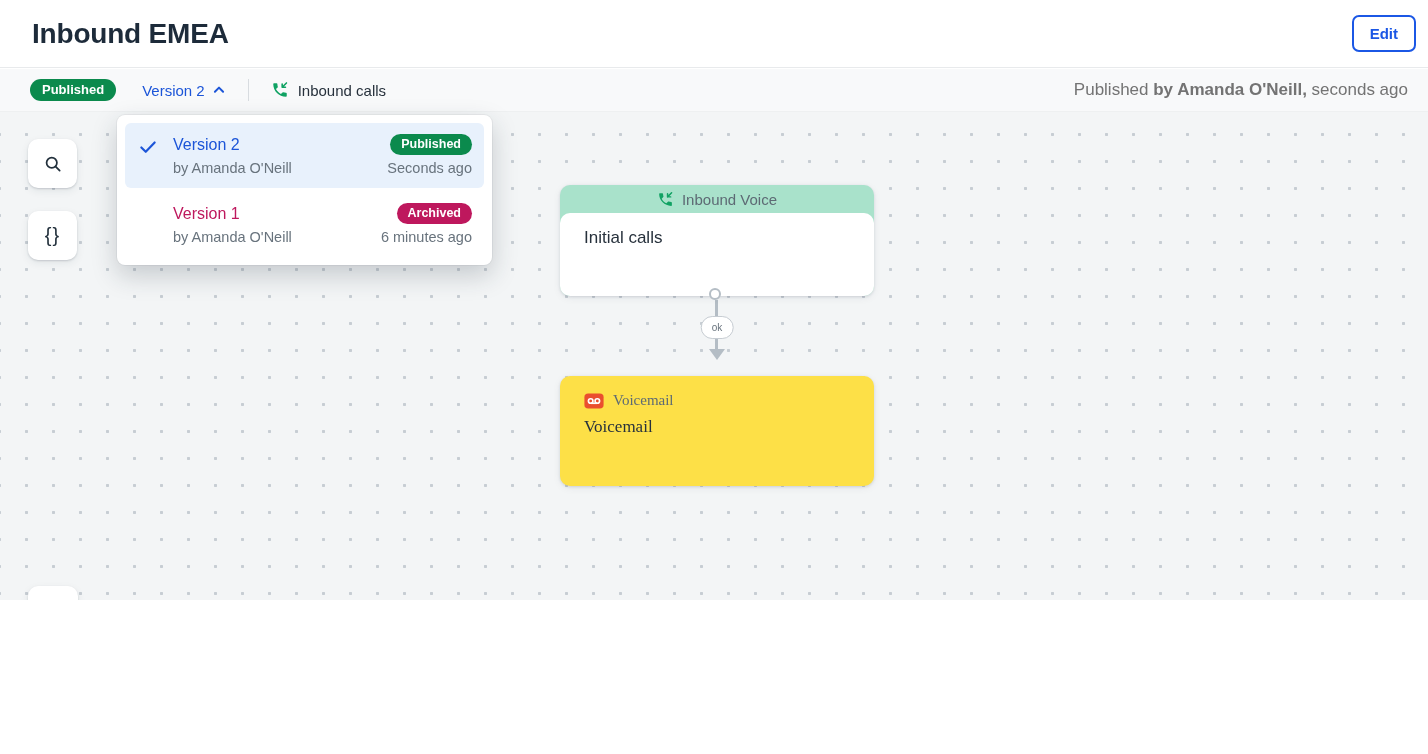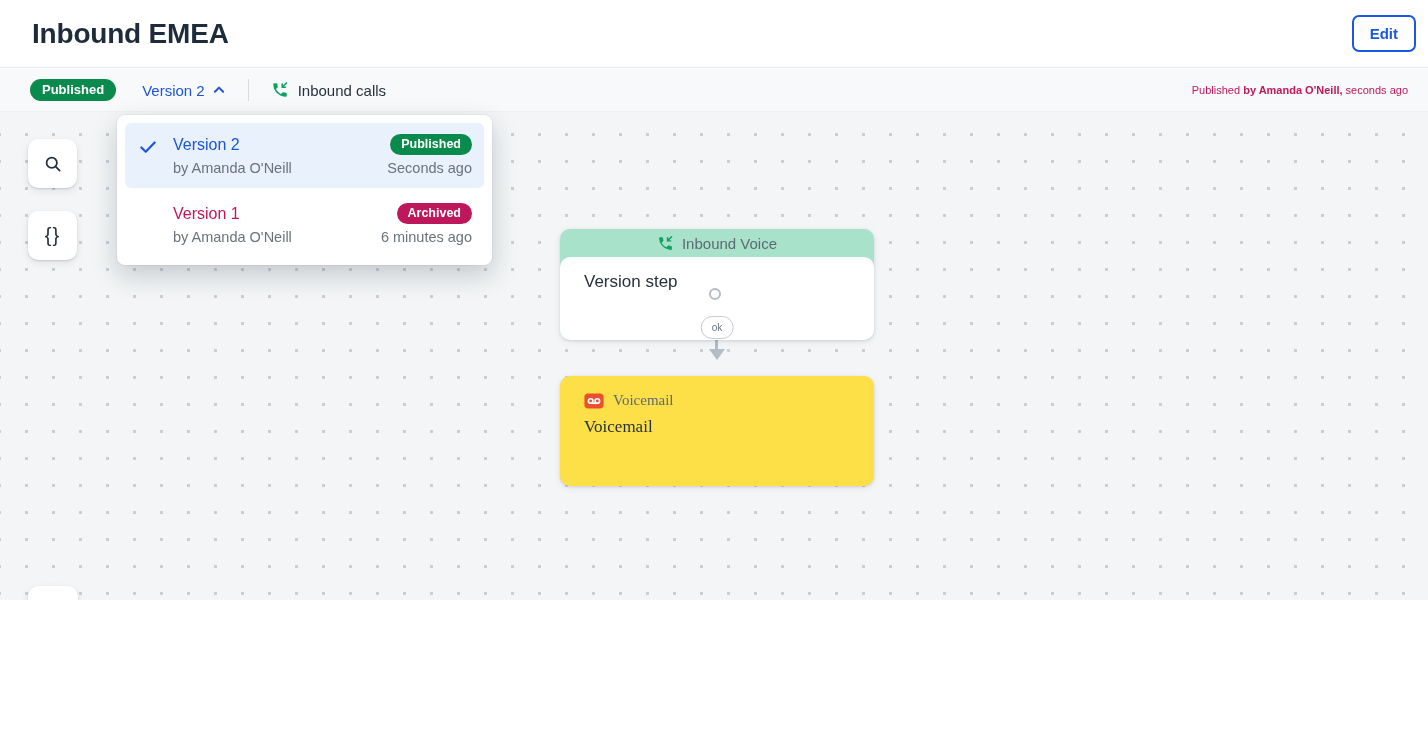--- a/index.html
+++ b/index.html
@@ -17,21 +17,21 @@
 
   
   .toolbar { position:absolute; left:0; top:69px; width:1428px; height:43px; background:#f8f9fa;
              display:flex; align-items:center; padding:0 20px 0 30px; border-bottom:1px solid #eef0f1; }
   .status-pill { background:#0b8a4d; color:#fff; font-size:13px; font-weight:700;
                  padding:3px 12px 4px; border-radius:12px; line-height:15px; }
   .version-trigger { display:flex; align-items:center; gap:7px; margin-left:26px; cursor:pointer;
                      color:#1c55d8; font-size:15px; font-weight:500; }
   .v-divider { width:1px; height:22px; background:#d8dce0; margin:0 22px; }
   .channel { display:flex; align-items:center; gap:9px; font-size:15px; color:#27313c;text-align:center; }
-  .publish-info { margin-left:auto; font-size:11px; color:#be185d; }
+  .publish-info { margin-left:auto; font-size:17px; color:#737373; }
   .publish-info b { font-weight:700; }
 
   
   .canvas { position:absolute; left:0; top:112px; width:1428px; height:642px; background:#f3f5f6;
             background-image:radial-gradient(#c7cdd3 1.4px, transparent 1.5px);
             background-size:27px 27px; background-position:13px 9px; }
 
   
   .tool-btn { position:absolute; width:49px; height:49px; background:#fff; border:none; border-radius:10px;
               box-shadow:0 1px 2px rgba(31,45,61,.18), 0 3px 8px rgba(31,45,61,.08);
@@ -58,21 +58,21 @@
   .vrow.selected .vname { color:#1c55d8; }
   .vmeta { display:flex; align-items:center; justify-content:space-between; margin-top:5px; }
   .vauthor, .vtime { font-size:14.5px; color:#68737d; }
   .vbadge { color:#fff; font-size:12.5px; font-weight:700; padding:3px 11px 4px; border-radius:12px; line-height:14px; }
   .vbadge.published { background:#0b8a4d; }
   .vbadge.archived { background:#be185d; }
 
   
   .node { position:absolute; width:314px; border-radius:10px;
           box-shadow:0 1px 3px rgba(31,45,61,.14), 0 2px 8px rgba(31,45,61,.06); cursor:pointer; }
-  .node-initial { left:560px; top:185px; height:111px; background:#a9e2cb;margin-top:44px; }
+  .node-initial { left:560px; top:185px; height:111px; background:#a9e2cb; }
   .node-type-banner { height:29px; display:flex; align-items:center; justify-content:center; gap:8px;
                       color:#5d6a74; font-size:15px; }
   .node-body { position:absolute; left:0; right:0; top:28px; bottom:0; background:#fff; border-radius:10px;
                padding:15px 24px; }
   .node-title { font-size:17px; color:#27313c; }
   .node-voicemail { left:560px; top:376px; height:110px; background:#fde047; padding:16px 24px;font-family:Liberation Serif, serif; }
   .node-type-row { display:flex; align-items:center; gap:9px; color:#5d6a74; font-size:15px; }
   .node-voicemail .node-title { margin-top:8px; }
 
   
@@ -172,21 +172,21 @@
     <div class="node-type-banner">
       <span>
         <svg class="ic" width="17" height="17" viewBox="0 0 24 24">
           <path fill="#10a263" d="M6.62 10.79c1.44 2.83 3.76 5.14 6.59 6.59l2.2-2.2c.27-.27.67-.36 1.02-.24 1.12.37 2.33.57 3.57.57.55 0 1 .45 1 1V20c0 .55-.45 1-1 1-9.39 0-17-7.61-17-17 0-.55.45-1 1-1h3.5c.55 0 1 .45 1 1 0 1.25.2 2.45.57 3.57.11.35.03.74-.25 1.02l-2.2 2.2z"></path>
           <path d="M20.6 2.6 L14.9 8.3 M14.9 3.9 V8.3 H19.3" fill="none" stroke="#10a263" stroke-width="2.1" stroke-linecap="round" stroke-linejoin="round"></path>
         </svg>
       </span>
       <span>Inbound Voice</span>
     </div>
     <div class="node-body">
-      <div class="node-title">Version step</div>
+      <div class="node-title">Initial calls</div>
     </div>
   </div>
 
   <div class="node node-voicemail">
     <div class="node-type-row">
       <span>
         <svg class="ic" width="20" height="16" viewBox="0 0 24 19">
           <rect x="0.5" y="0.5" width="23" height="18" rx="4.5" fill="#ea4f2e"></rect>
           <g stroke="#fff" stroke-width="2" fill="none">
             <circle cx="8" cy="9.5" r="2.7"></circle>

